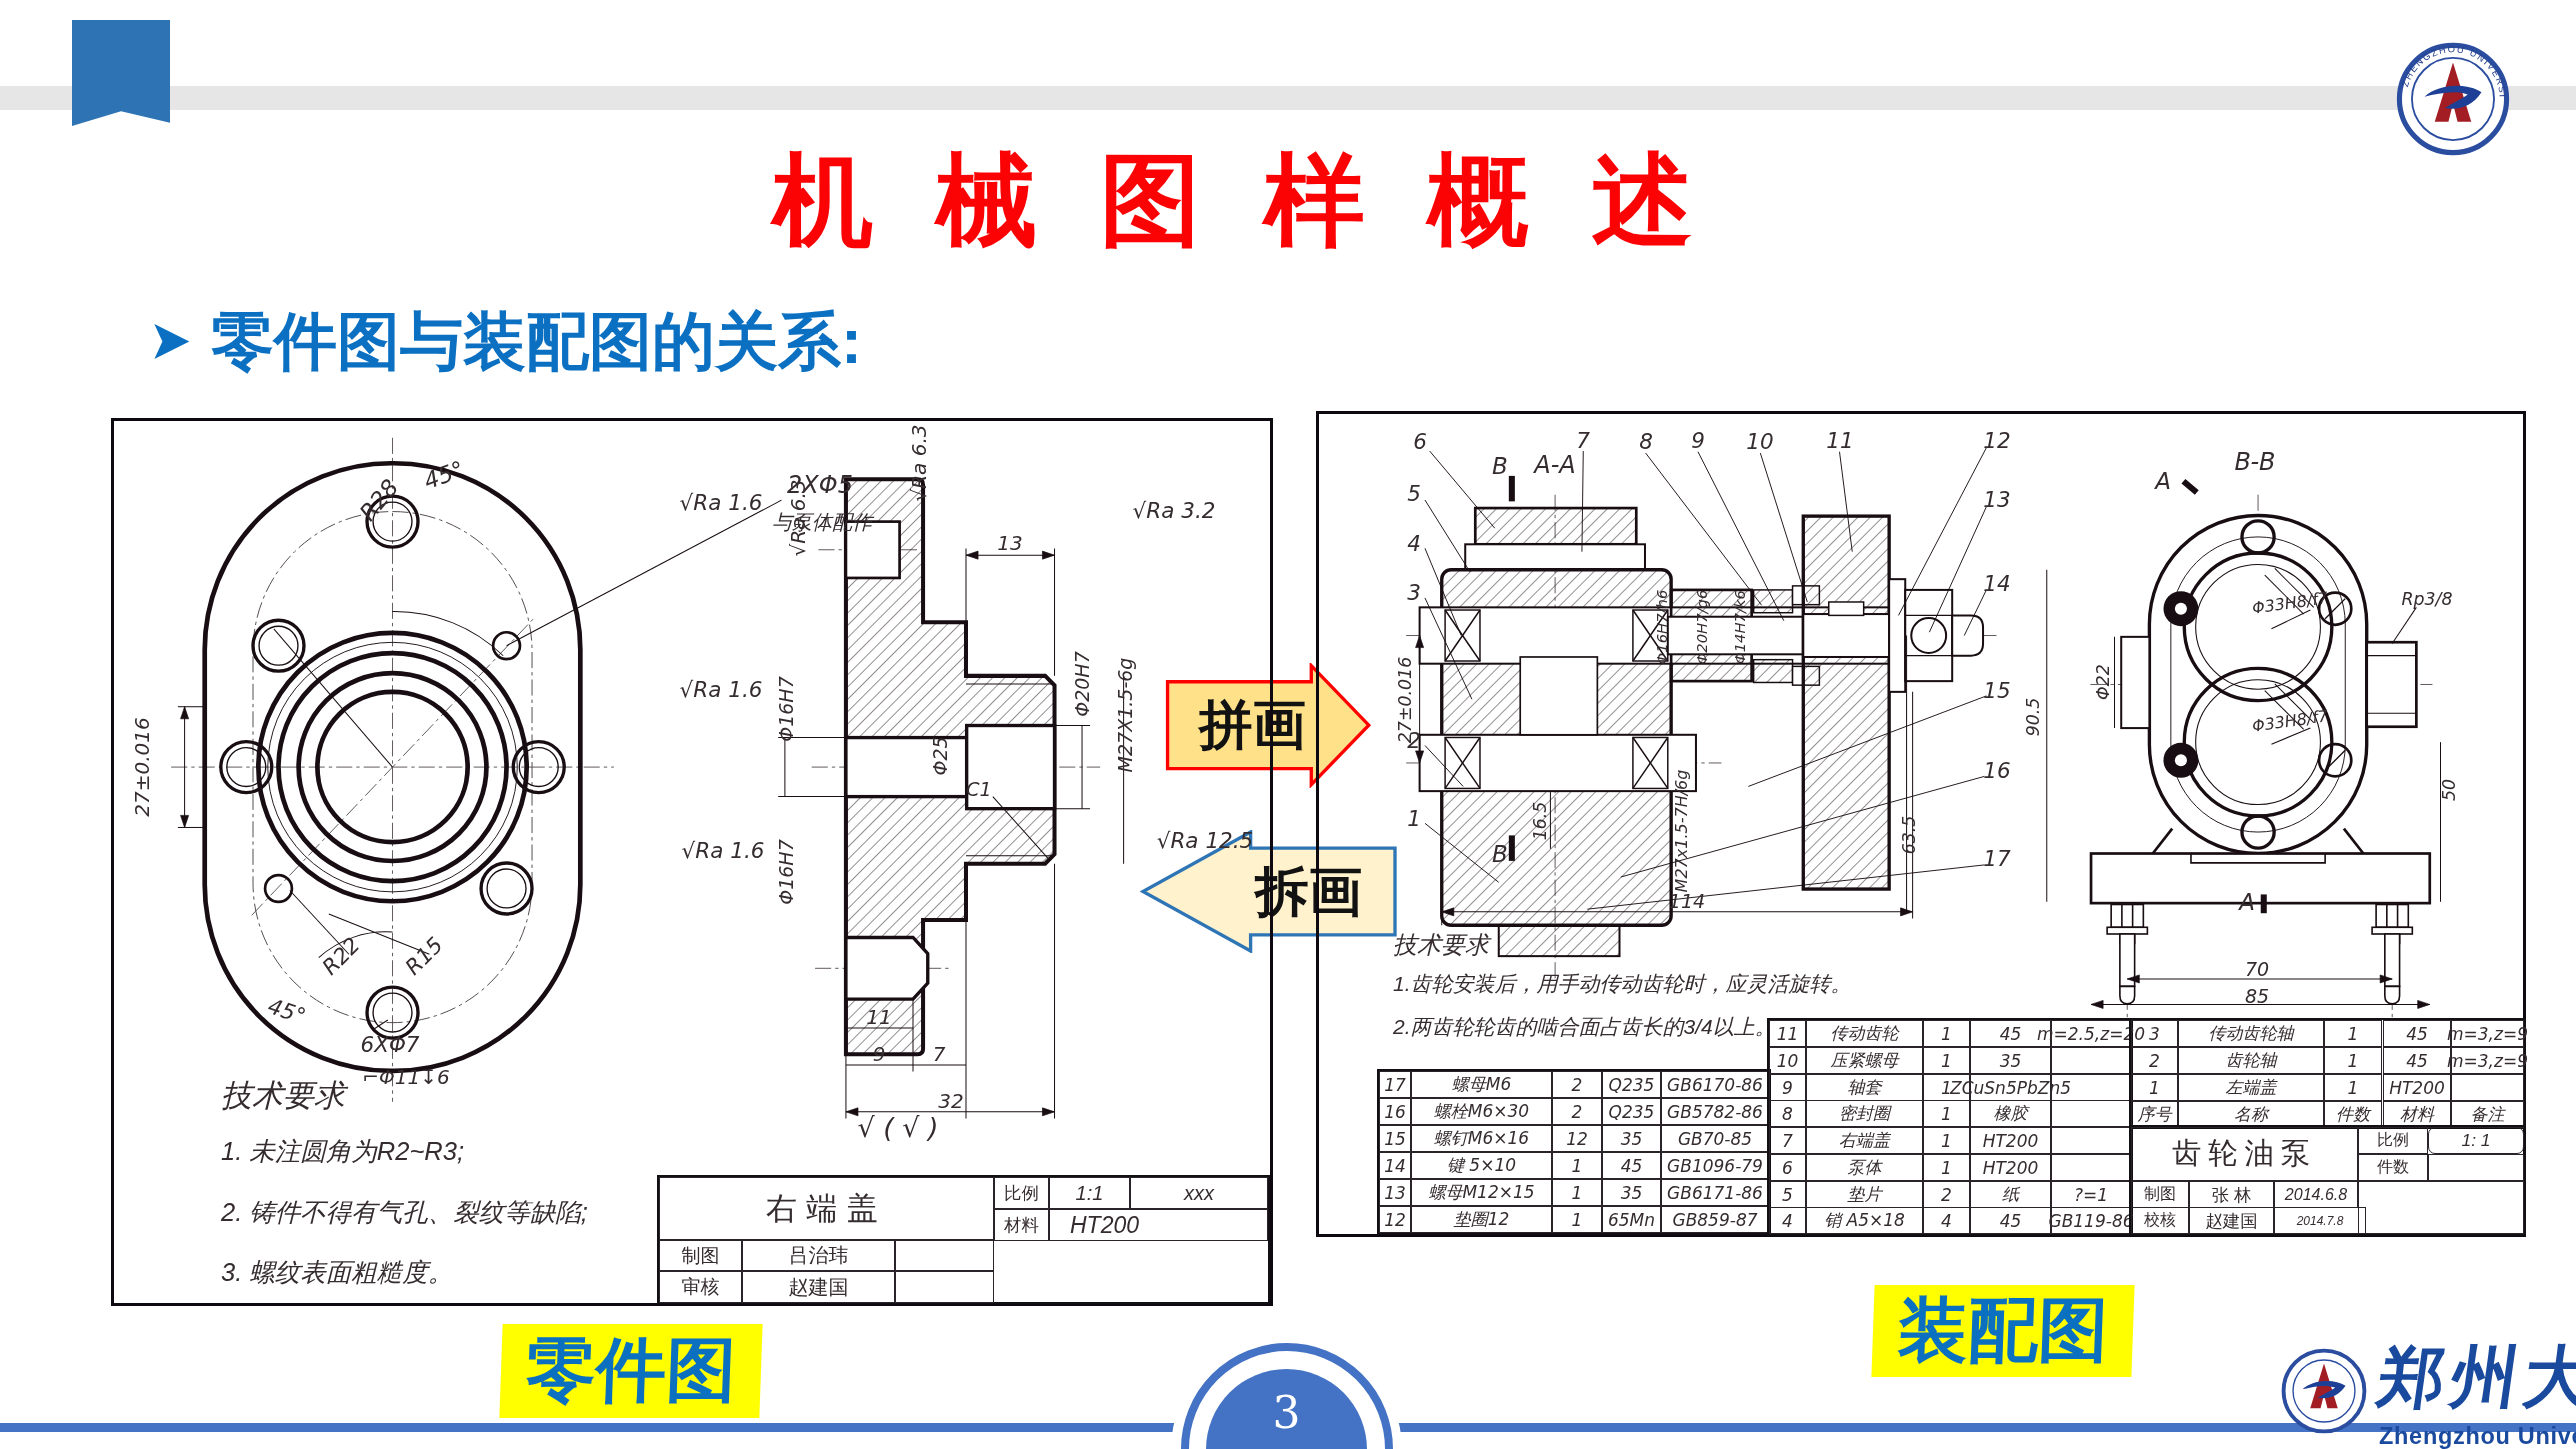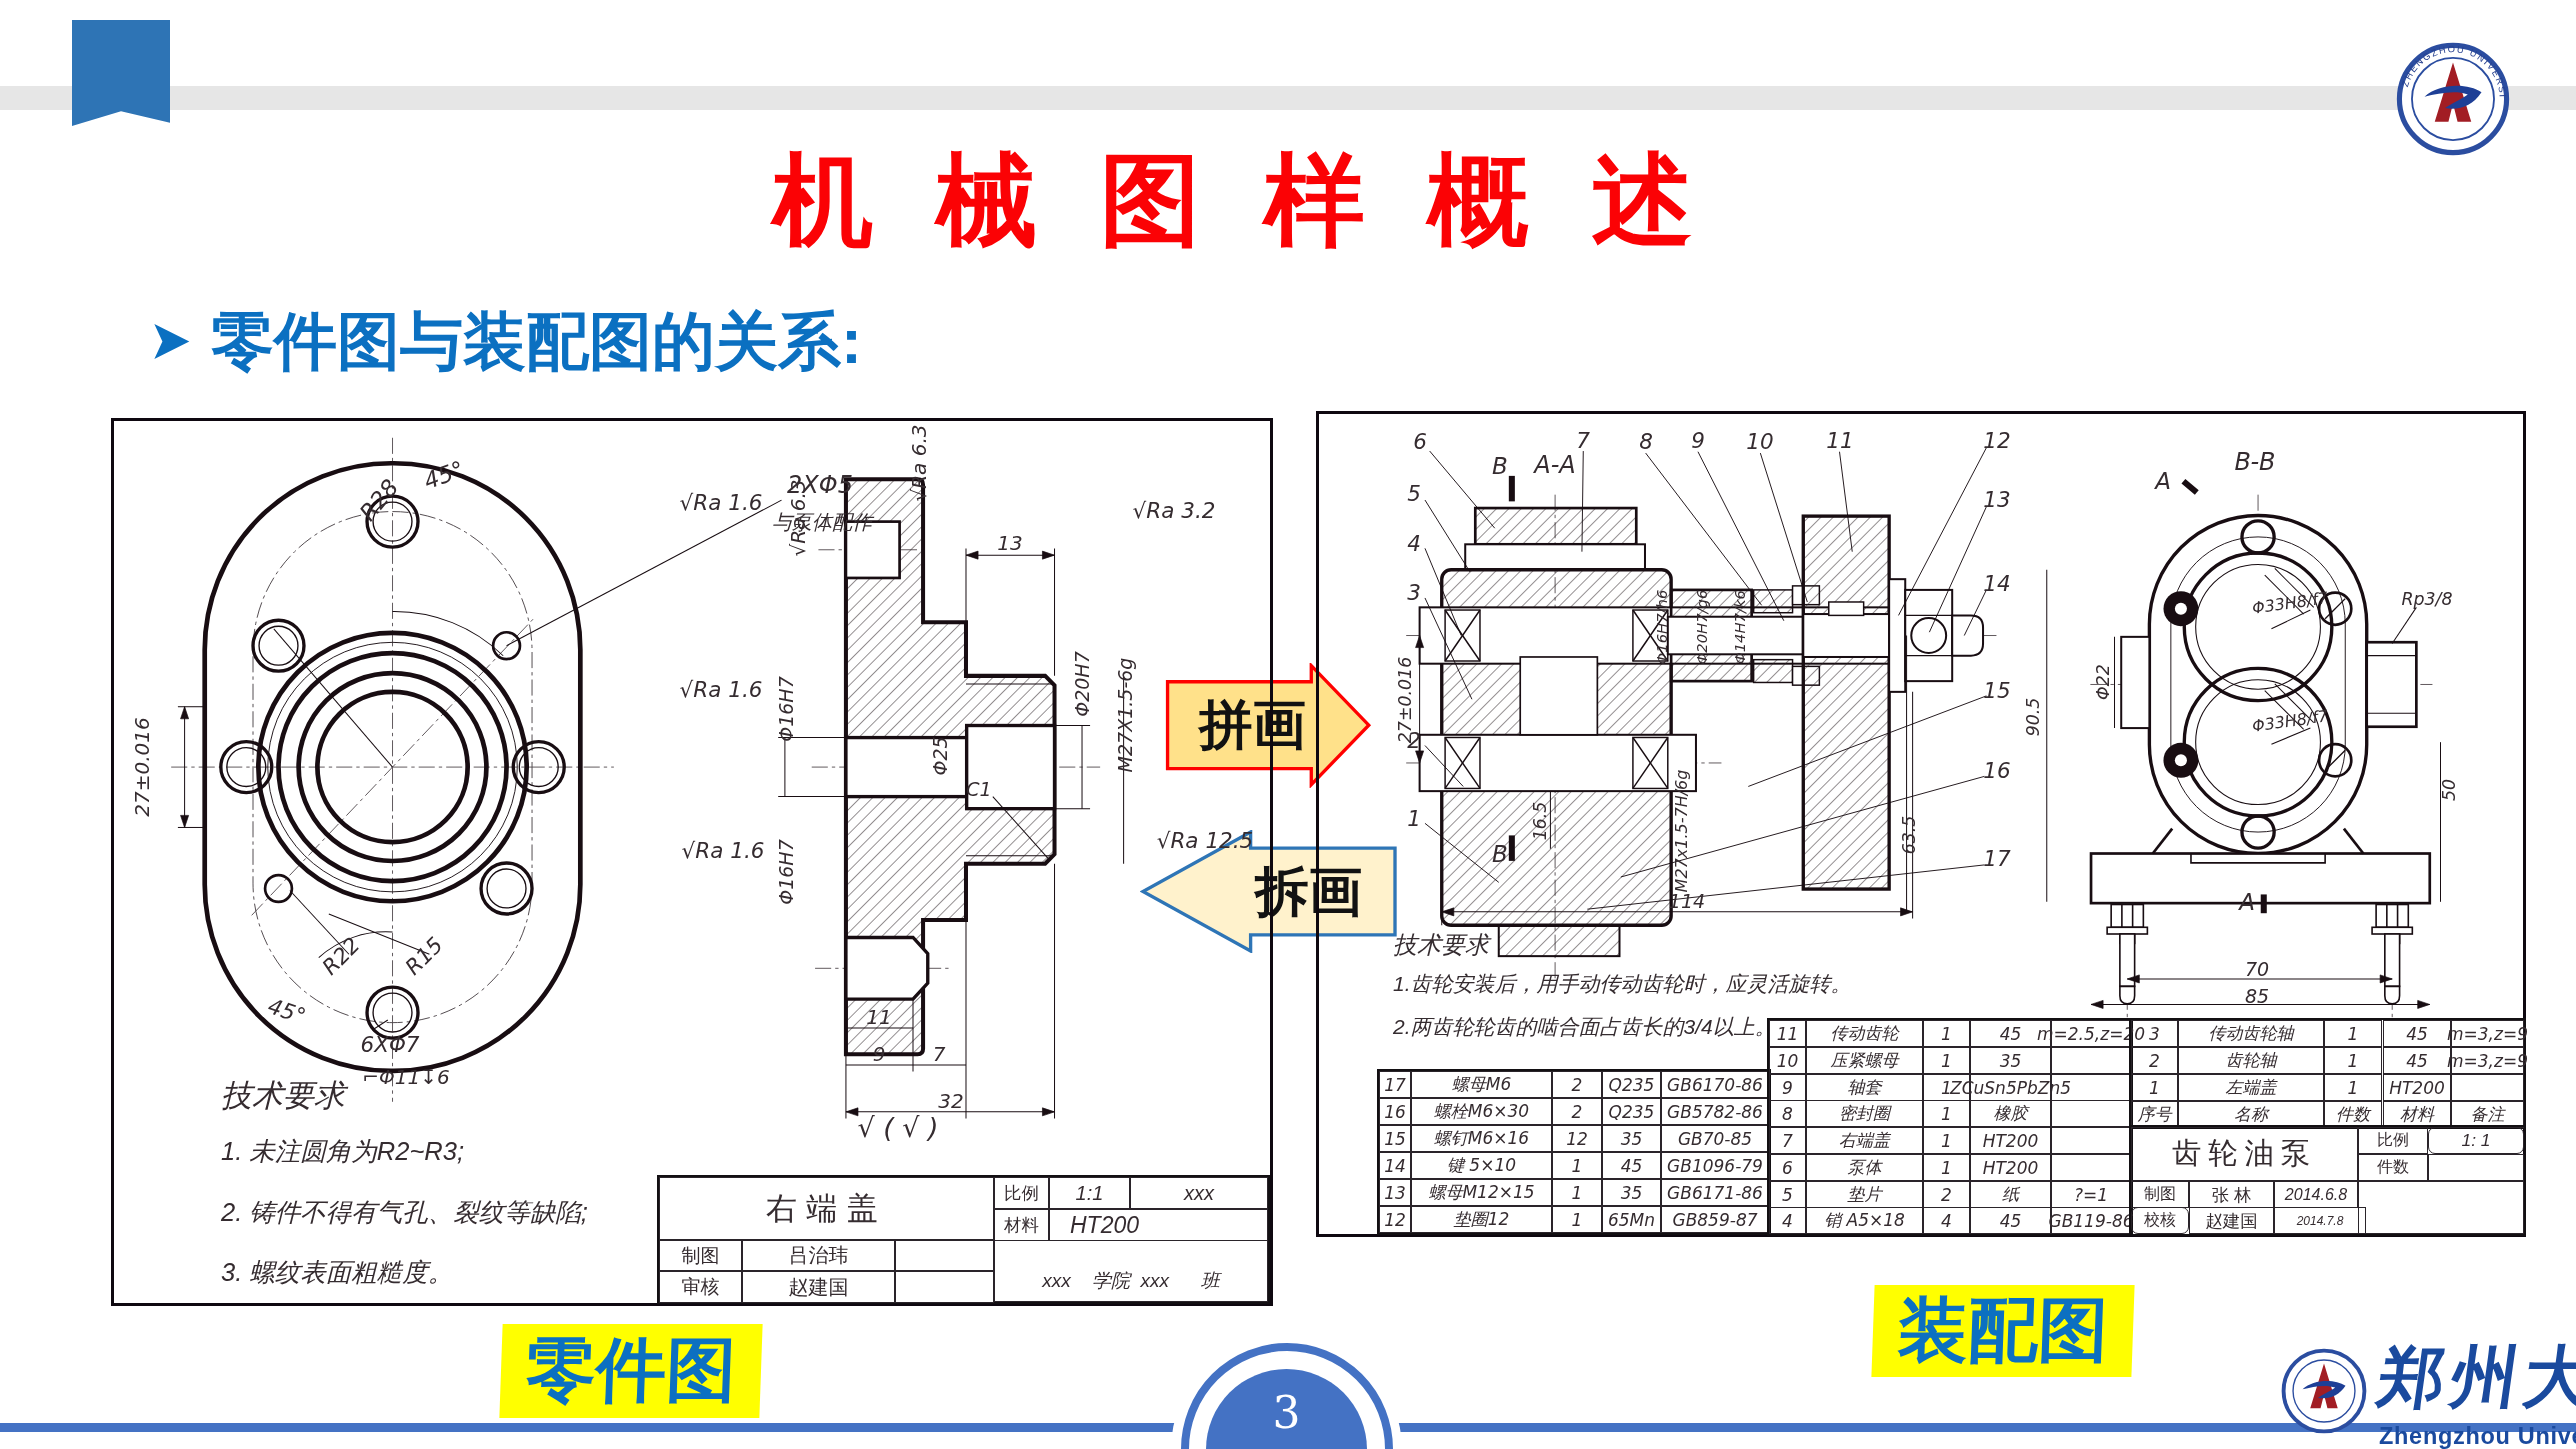--- a/index.html
+++ b/index.html
@@ -227,21 +227,20 @@
     <div class="tbc it" style="left:390px;top:0;width:81px;height:32px;font-size:20px;">1:1</div>
     <div class="tbc it" style="left:471px;top:0;width:138px;height:32px;font-size:20px;">xxx</div>
     <div class="tbc" style="left:335px;top:32px;width:55px;height:32px;font-size:17.4px;">材料</div>
     <div class="tbc it" style="left:390px;top:32px;width:219px;height:32px;font-size:23px;justify-content:flex-start;padding-left:20px;">HT200</div>
     <div class="tbc" style="left:0;top:63px;width:83px;height:31px;font-size:19px;">制图</div>
     <div class="tbc" style="left:83px;top:63px;width:153px;height:31px;font-size:20px;">吕治玮</div>
     <div class="tbc" style="left:236px;top:63px;width:99px;height:31px;"></div>
     <div class="tbc" style="left:0;top:94px;width:83px;height:32px;font-size:19px;">审核</div>
     <div class="tbc" style="left:83px;top:94px;width:153px;height:32px;font-size:20px;">赵建国</div>
     <div class="tbc" style="left:236px;top:94px;width:99px;height:32px;"></div>
-    <div class="tbc it" style="left:335px;top:63px;width:274px;height:62px;font-size:19px;align-items:flex-end;padding-bottom:6.7px;">xxx    学院  xxx      班</div>
   </div>
 </div>
 
 <div class="frame frame-right">
   <svg class="cad" width="1204" height="820" viewBox="0 0 1795 1222">
     <defs>
       <pattern id="hR" width="13" height="13" patternUnits="userSpaceOnUse" patternTransform="rotate(45)">
         <line x1="0" y1="0" x2="0" y2="13" stroke="#2a2024" stroke-width="1.5"></line>
       </pattern>
     </defs>
@@ -553,21 +552,21 @@
 
   <div class="tblock" style="left:810px;top:711px;width:393px;height:107px;">
     <div class="tbc" style="left:0;top:0;width:227px;height:54px;font-size:29.5px;letter-spacing:6.7px;">齿轮油泵</div>
     <div class="tbc" style="left:227px;top:0;width:70px;height:27px;font-size:16px;">比例</div>
     <div class="tbc it" style="left:297px;top:0;width:96px;height:27px;font-size:17.4px;border-radius:7px;">1: 1</div>
     <div class="tbc" style="left:227px;top:27px;width:70px;height:27px;font-size:16px;">件数</div>
     <div class="tbc" style="left:297px;top:27px;width:96px;height:27px;"></div>
     <div class="tbc" style="left:0;top:54px;width:58px;height:27px;font-size:16px;">制图</div>
     <div class="tbc" style="left:58px;top:54px;width:85px;height:27px;font-size:17.4px;">张 林</div>
     <div class="tbc it" style="left:143px;top:54px;width:84px;height:27px;font-size:16px;">2014.6.8</div>
-    <div class="tbc" style="left:0;top:80px;width:58px;height:27px;font-size:16px;border-radius:7px;">校核</div>
+    <div class="tbc" style="left:0;top:80px;width:58px;height:27px;font-size:16px;">校核</div>
     <div class="tbc" style="left:58px;top:80px;width:85px;height:27px;font-size:17.4px;">赵建国</div>
     <div class="tbc it" style="left:143px;top:80px;width:92px;height:27px;font-size:12px;">2014.7.8</div>
     <div class="tbc" style="left:227px;top:54px;width:166px;height:53px;"></div>
   </div>
 </div>
 
 <svg class="link-arrow" style="left:1165px;top:663px;" width="207" height="125" viewBox="0 0 308 187">
   <path d="M3,28 H218 V4 L304,93 L218,182 V158 H3 Z" fill="#ffe18a" stroke="#ff0000" stroke-width="5"></path>
   <text x="130" y="120" font-size="80" text-anchor="middle">拼画</text>
 </svg>

